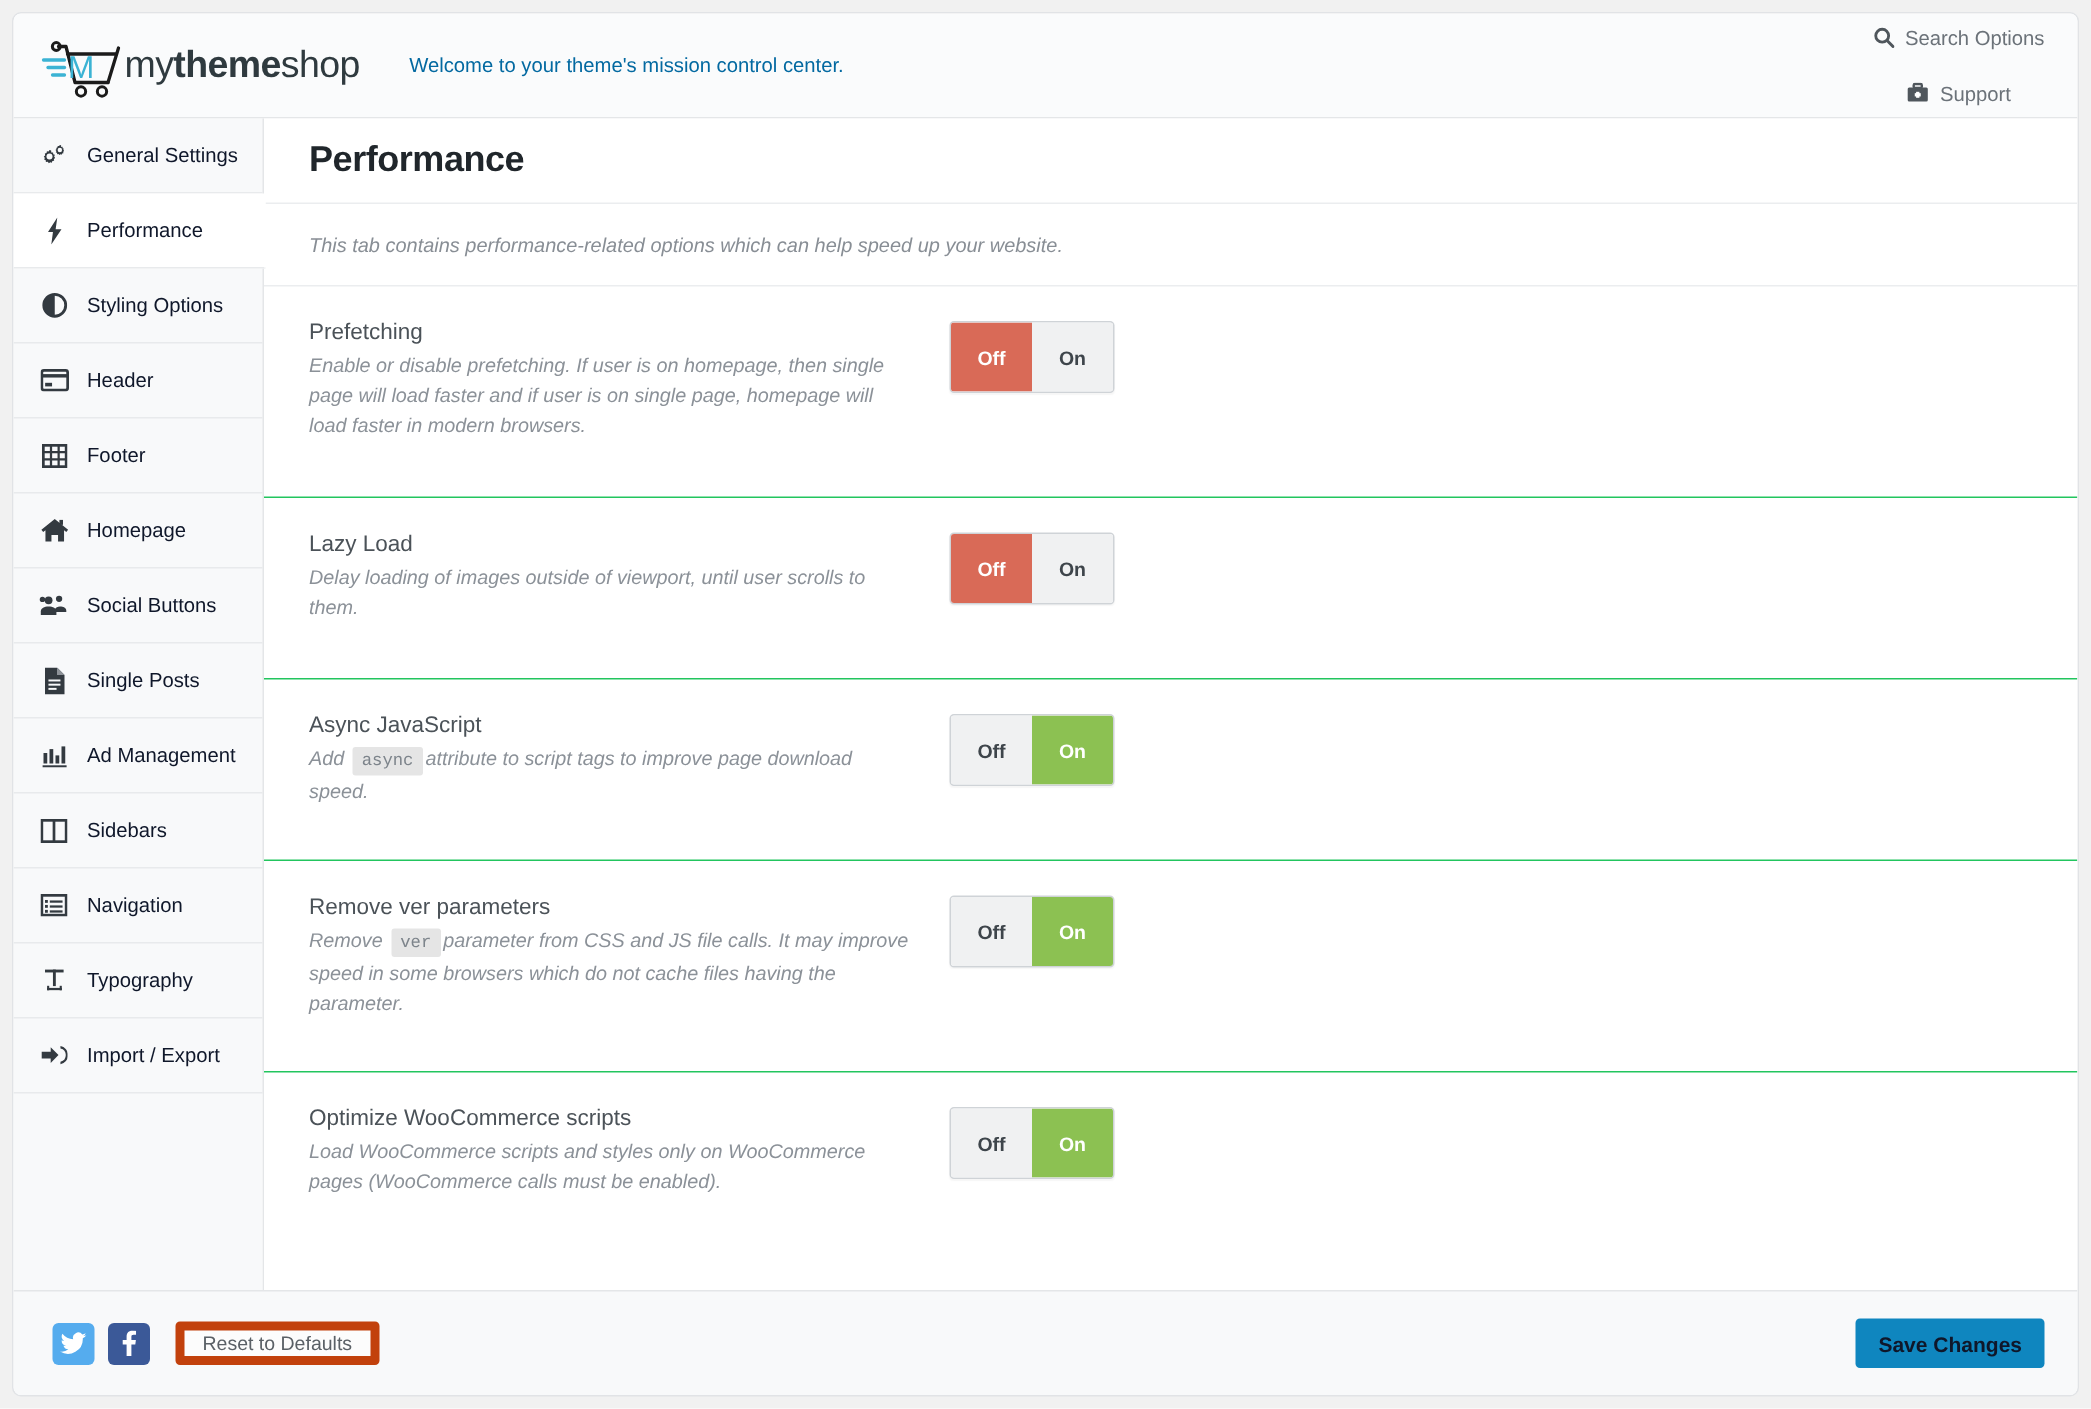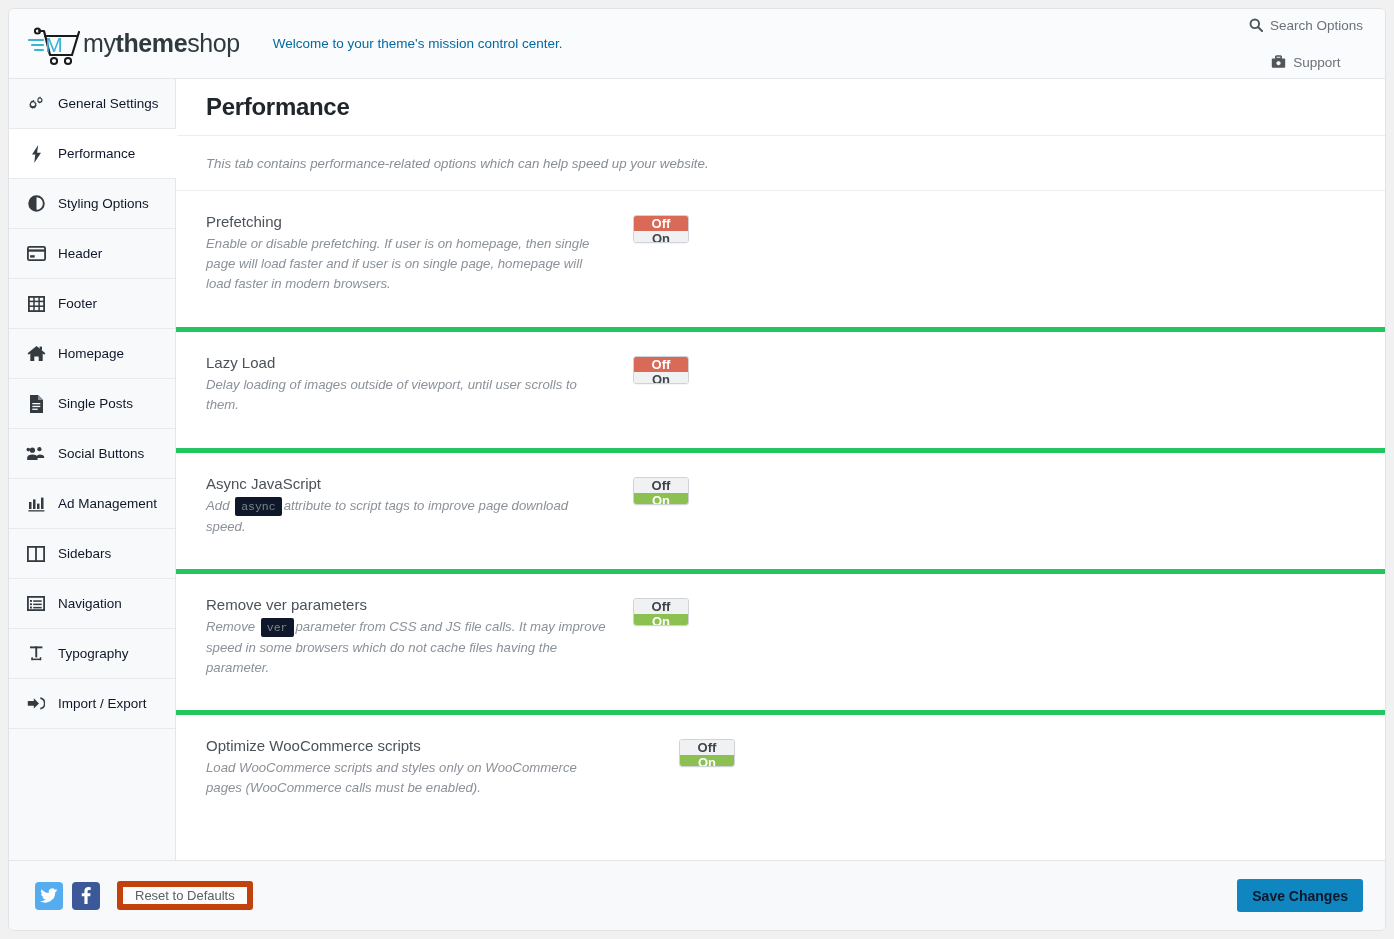--- a/index.html
+++ b/index.html
@@ -152,24 +152,24 @@
     font-size: 13.3px;
     font-style: italic;
     color: #888e95;
   }
 
   .options { flex: 1 1 auto; }
 
   .opt-row {
     display: flex;
     align-items: flex-start;
-    border-bottom: 5px solid #22c55e;
+    border-bottom: 1px solid #22c55e;
     padding: 22px 30px 24px 30px;
   }
-  .opt-row:last-child { border-bottom: none; gap: 46px; }
+  .opt-row:last-child { border-bottom: none; }
   .opt-row.h-pref { min-height: 141px; }
   .opt-row.h-lazy  { min-height: 121px; }
   .opt-row.h-async { min-height: 121px; }
   .opt-row.h-ver   { min-height: 141px; }
   .opt-row.h-woo   { min-height: 100px; }
 
   .opt-text { width: 400px; flex: 0 0 400px; }
   .opt-name {
     font-size: 15px;
     color: #4b5258;
@@ -178,39 +178,38 @@
   .opt-desc {
     font-size: 13.2px;
     font-style: italic;
     color: #8b9198;
     line-height: 20px;
   }
   .opt-desc code {
     font-family: "Liberation Mono", monospace;
     font-style: normal;
     font-size: 11.5px;
-    background: #0f172a;
+    background: #e5e5e5;
     color: #7d848b;
     padding: 3px 6px;
     border-radius: 2px;
     margin: 0 2px;
   }
 
   .opt-control { margin-left: 27px; padding-top: 1px; }
 
   
   .toggle {
     display: inline-flex;
     border: 1px solid #cfd3d7;
     border-radius: 3px;
     overflow: hidden;
-    height: 28px;
+    height: 48px;
     cursor: pointer;
     box-shadow: 0 1px 1px rgba(0,0,0,0.04);
-    flex-direction: column;
   }
   .toggle-half {
     width: 54px;
     display: flex;
     align-items: center;
     justify-content: center;
     font-size: 13px;
     font-weight: bold;
     user-select: none;
   }
@@ -391,44 +390,44 @@
           <svg width="19" height="17" viewBox="0 0 19 17" fill="#333a40">
             <path d="M9.5 1 0.6 8.2l1.2 1.5 1.5-1.2V16h4v-4.4h4.4V16h4V8.5l1.5 1.2 1.2-1.5z"></path>
             <rect x="12.6" y="1.6" width="2.4" height="3.3"></rect>
           </svg>
         </span>
         <span class="nav-label">Homepage</span>
       </div>
 
       <div class="nav-item">
         <span class="nav-ico">
+          <svg width="20" height="15" viewBox="0 0 20 15" fill="#333a40">
+            <circle cx="6.4" cy="4.2" r="2.6"></circle>
+            <path d="M1.2 14v-2.4c0-2 2.3-3.2 5.2-3.2s5.2 1.2 5.2 3.2V14z"></path>
+            <circle cx="13.4" cy="3.2" r="2.1"></circle>
+            <path d="M10.4 10.6c.6-1.5 2.2-2.2 3.5-2.2 2.4 0 4.3 1 4.3 2.7V12h-7.8z"></path>
+            <circle cx="2.3" cy="3.6" r="1.8"></circle>
+          </svg>
+        </span>
+        <span class="nav-label">Social Buttons</span>
+      </div>
+
+      <div class="nav-item">
+        <span class="nav-ico">
           <svg width="15" height="18" viewBox="0 0 15 18" fill="#333a40">
             <path d="M1 0h8l5 5v13H1z"></path>
             <path d="M9 0l5 5H9z" fill="#8d9298"></path>
             <g fill="#f8f9fa">
               <rect x="3.3" y="8" width="8" height="1.3"></rect>
               <rect x="3.3" y="10.8" width="8" height="1.3"></rect>
               <rect x="3.3" y="13.6" width="5.4" height="1.3"></rect>
             </g>
           </svg>
         </span>
         <span class="nav-label">Single Posts</span>
-      </div>
-
-      <div class="nav-item">
-        <span class="nav-ico">
-          <svg width="20" height="15" viewBox="0 0 20 15" fill="#333a40">
-            <circle cx="6.4" cy="4.2" r="2.6"></circle>
-            <path d="M1.2 14v-2.4c0-2 2.3-3.2 5.2-3.2s5.2 1.2 5.2 3.2V14z"></path>
-            <circle cx="13.4" cy="3.2" r="2.1"></circle>
-            <path d="M10.4 10.6c.6-1.5 2.2-2.2 3.5-2.2 2.4 0 4.3 1 4.3 2.7V12h-7.8z"></path>
-            <circle cx="2.3" cy="3.6" r="1.8"></circle>
-          </svg>
-        </span>
-        <span class="nav-label">Social Buttons</span>
       </div>
 
       <div class="nav-item">
         <span class="nav-ico">
           <svg width="17" height="16" viewBox="0 0 17 16" fill="#333a40">
             <rect x="1" y="6" width="2.5" height="7"></rect>
             <rect x="5" y="3.4" width="2.5" height="9.6"></rect>
             <rect x="9" y="7.6" width="2.5" height="5.4"></rect>
             <rect x="13" y="1.6" width="2.5" height="11.4"></rect>
             <rect x="0.4" y="14.2" width="16" height="1.3"></rect>

